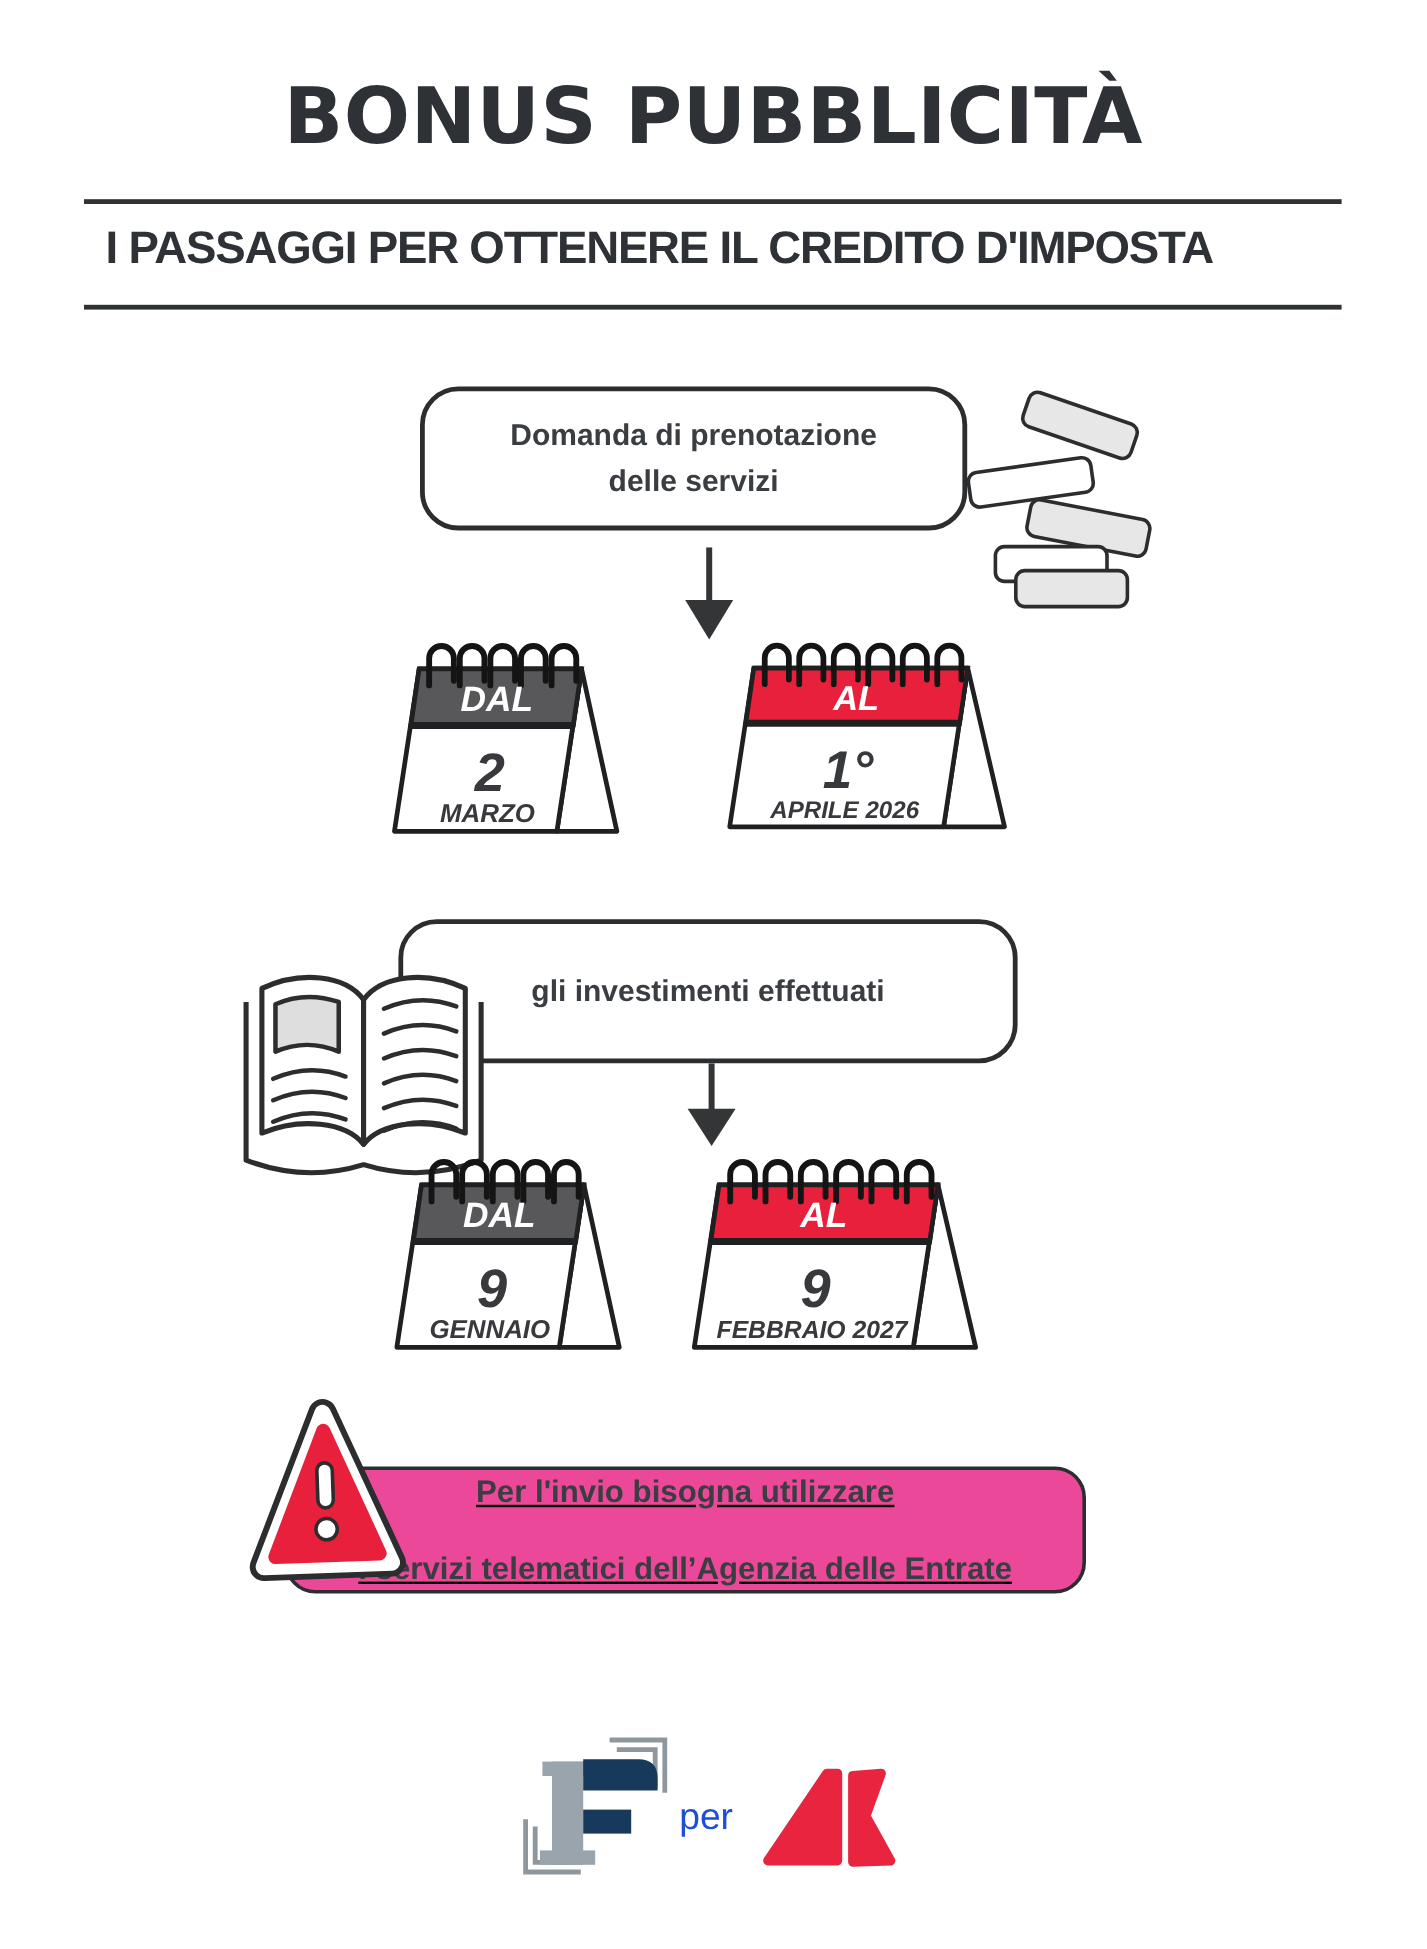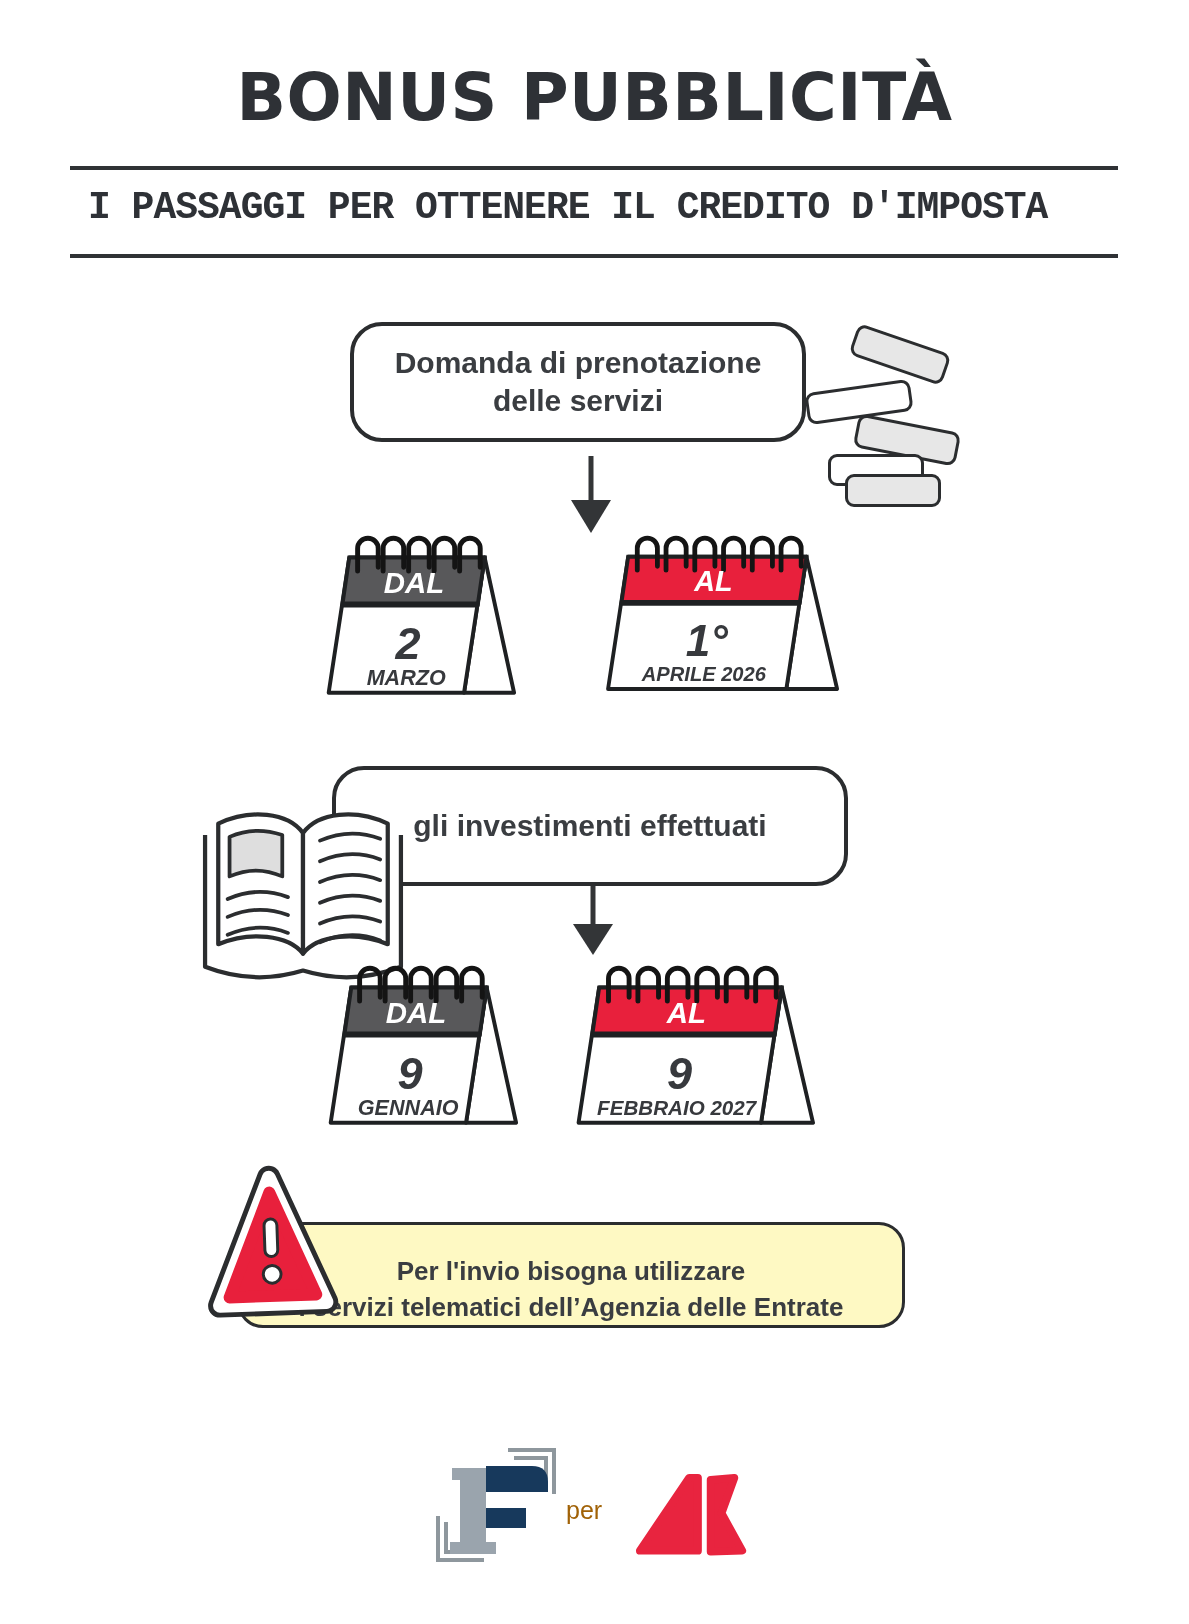--- a/index.html
+++ b/index.html
@@ -11,52 +11,52 @@
 
   
   .title{
     left:0;top:60px;width:1189px;text-align:center;
     font-family:"DejaVu Sans",sans-serif;font-weight:bold;font-size:65px;
     color:#2e3136;letter-spacing:.5px;
   }
   .rule{left:70px;width:1048px;height:4px;background:#2f3235;}
   .subtitle{
     left:88px;top:186px;width:1040px;
-    font-weight:bold;font-size:38px;letter-spacing:-1px;color:#2e3136;white-space:nowrap;font-family:Liberation Mono, monospace;
+    font-weight:bold;font-size:38px;letter-spacing:-1px;color:#2e3136;white-space:nowrap;
   }
 
   
   .step-box{
     border:4px solid #2b2d2f;border-radius:32px;background:#fff;
     display:flex;flex-direction:column;justify-content:center;align-items:center;
     text-align:center;
   }
   .step-box span{
-    display:block;font-weight:bold;font-size:30px;line-height:38px;color:#3a3d41;
+    display:block;font-weight:bold;font-size:25px;line-height:38px;color:#3a3d41;
   }
 
   
   .brick{position:absolute;border:3.5px solid #2b2d2f;border-radius:9px;background:#ffffff;}
   .brick.gray{background:#e7e7e7;}
 
   
   svg text{font-family:"Liberation Sans",sans-serif;font-style:italic;font-weight:bold;text-anchor:middle;}
   .cal-label{font-size:30px;fill:#ffffff;}
   .cal-day{font-size:46px;fill:#37393d;}
   .cal-month{font-size:22px;fill:#37393d;}
   .cal-month-sm{font-size:21px;fill:#37393d;}
 
   
   .note-box{
-    background:#fef9c3;border:3px solid #2b2d2f;border-radius:26px;
-    display:flex;flex-direction:column;justify-content:flex-end;text-align:center;
+    background:#ec4899;border:3px solid #2b2d2f;border-radius:26px;
+    display:flex;flex-direction:column;justify-content:space-between;text-align:center;text-decoration:underline;
   }
   .note-box span{display:block;font-weight:bold;font-size:26px;line-height:36px;color:#3a3d41;}
 
-  .per{font-size:25px;color:#a16207;}
+  .per{font-size:31px;color:#1d4ed8;}
 </style>
 </head>
 <body>
 
 <div id="canvas">
 
   <div class="abs title">BONUS PUBBLICITÀ</div>
   <div class="abs rule" style="top:166px"></div>
   <div class="abs subtitle">I PASSAGGI PER OTTENERE IL CREDITO D'IMPOSTA</div>
   <div class="abs rule" style="top:254px"></div>

